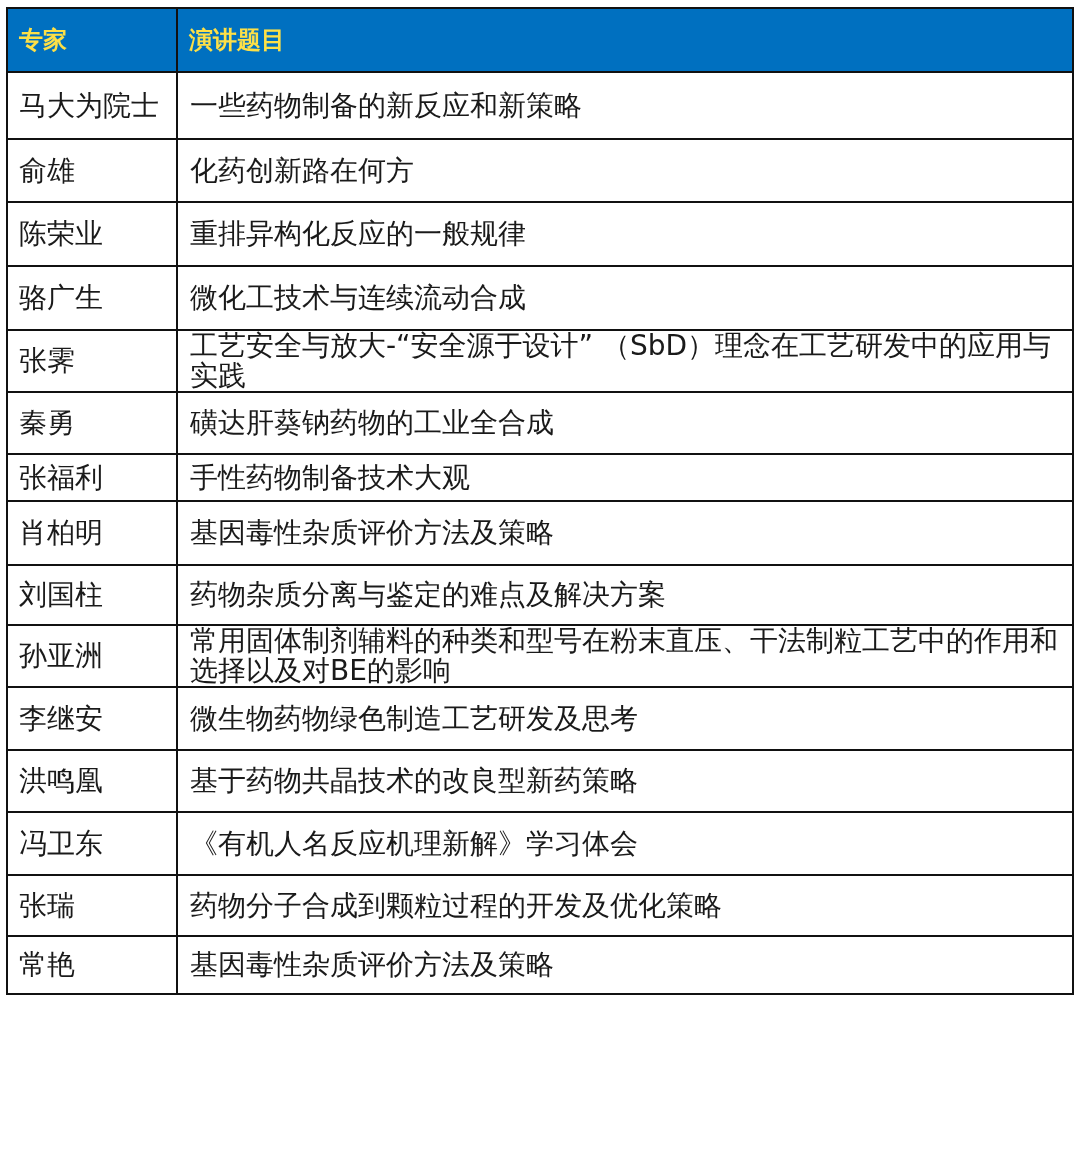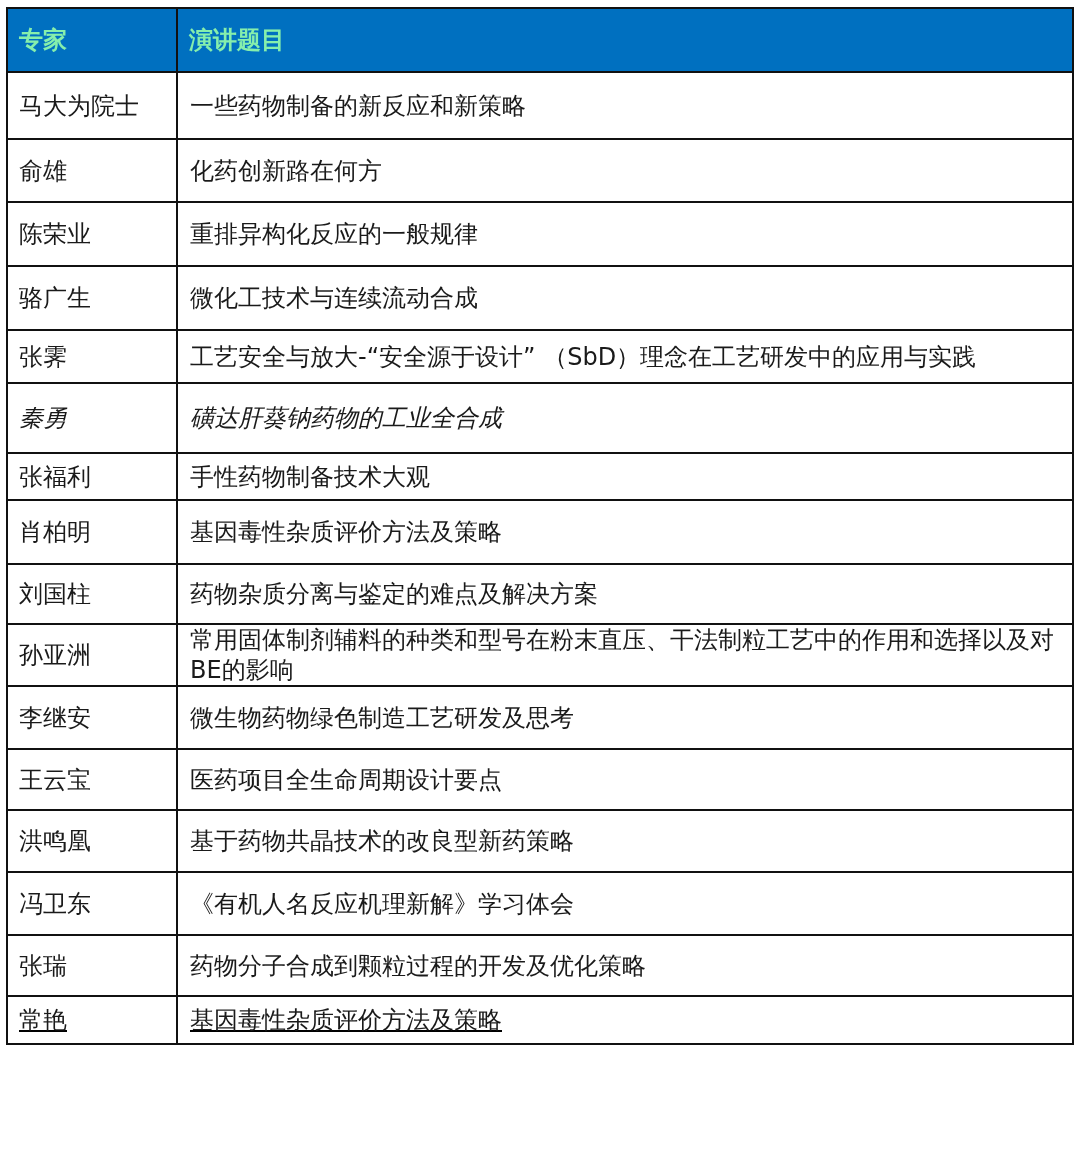--- a/index.html
+++ b/index.html
@@ -6,25 +6,25 @@
   body { width: 1080px; height: 1154px; overflow: hidden; position: relative; }
   .tbl {
     position: absolute; left: 6px; top: 7px; width: 1068px;
     border-collapse: collapse; table-layout: fixed;
     font-family: "DejaVu Sans", "Liberation Sans", sans-serif;
   }
   .tbl td, .tbl th {
     border: 2px solid #111111;
     padding: 0 0 0 11px;
     text-align: left; vertical-align: middle;
-    font-size: 24px; color: #1a1a1a;
+    font-size: 28px; color: #1a1a1a;
     line-height: 30px;
   }
   .tbl th {
-    background: #0070c0; color: #86efac; font-weight: bold;
+    background: #0070c0; color: #fde047; font-weight: bold;
     height: 62px; font-size: 24px;
   }
   .col-name { width: 170px; }
   .tbl td.topic { padding-left: 12px; }
 </style>
 </head>
 <body>
 
 <table class="tbl">
   <colgroup>
@@ -51,21 +51,21 @@
         <td class="topic">重排异构化反应的一般规律</td>
       </tr>
       <tr style="height: 64px;">
         <td>骆广生</td>
         <td class="topic">微化工技术与连续流动合成</td>
       </tr>
       <tr style="height: 53px;">
         <td>张霁</td>
         <td class="topic">工艺安全与放大-“安全源于设计” （SbD）理念在工艺研发中的应用与实践</td>
       </tr>
-      <tr style="height: 70px; font-style: italic;">
+      <tr style="height: 62px;">
         <td>秦勇</td>
         <td class="topic">磺达肝葵钠药物的工业全合成</td>
       </tr>
       <tr style="height: 47px;">
         <td>张福利</td>
         <td class="topic">手性药物制备技术大观</td>
       </tr>
       <tr style="height: 64px;">
         <td>肖柏明</td>
         <td class="topic">基因毒性杂质评价方法及策略</td>
@@ -75,34 +75,30 @@
         <td class="topic">药物杂质分离与鉴定的难点及解决方案</td>
       </tr>
       <tr style="height: 61px;">
         <td>孙亚洲</td>
         <td class="topic">常用固体制剂辅料的种类和型号在粉末直压、干法制粒工艺中的作用和选择以及对BE的影响</td>
       </tr>
       <tr style="height: 63px;">
         <td>李继安</td>
         <td class="topic">微生物药物绿色制造工艺研发及思考</td>
       </tr>
-      <tr style="height: 61px;">
-        <td>王云宝</td>
-        <td class="topic">医药项目全生命周期设计要点</td>
-      </tr>
       <tr style="height: 62px;">
         <td>洪鸣凰</td>
         <td class="topic">基于药物共晶技术的改良型新药策略</td>
       </tr>
       <tr style="height: 63px;">
         <td>冯卫东</td>
         <td class="topic">《有机人名反应机理新解》学习体会</td>
       </tr>
       <tr style="height: 61px;">
         <td>张瑞</td>
         <td class="topic">药物分子合成到颗粒过程的开发及优化策略</td>
       </tr>
-      <tr style="height: 48px; text-decoration: underline;">
+      <tr style="height: 58px;">
         <td>常艳</td>
         <td class="topic">基因毒性杂质评价方法及策略</td>
       </tr>
     </tbody>
 </table>
 
 </body></html>

